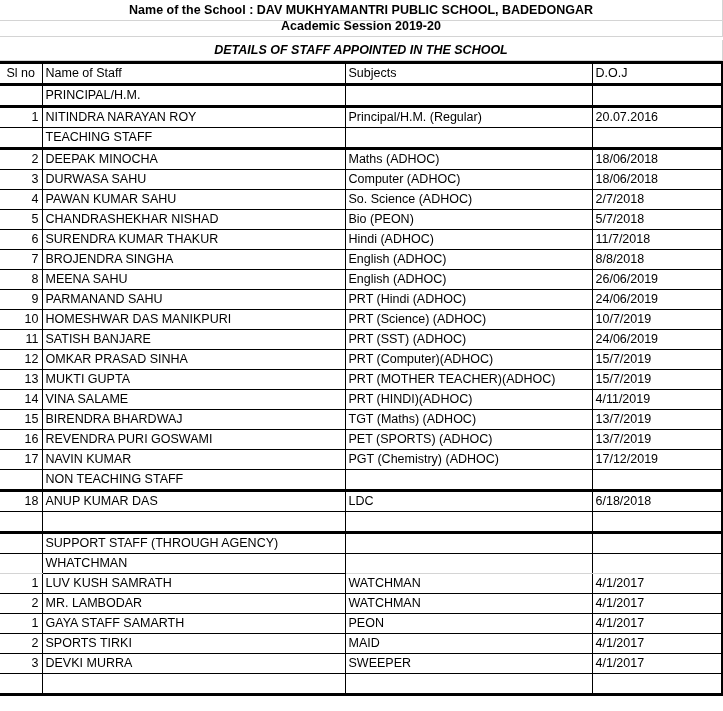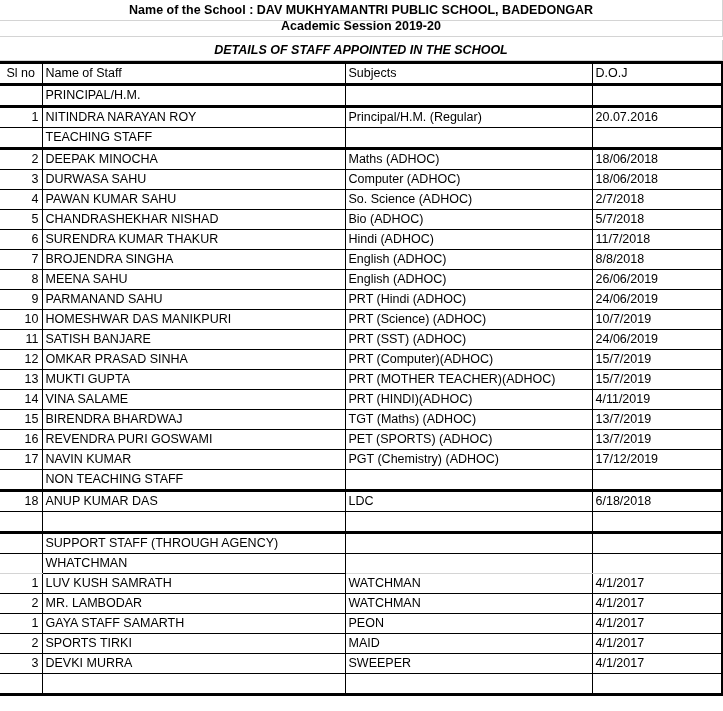--- a/index.html
+++ b/index.html
@@ -74,21 +74,21 @@
         </tr>
         <tr>
           <td class="sl">4</td>
           <td>PAWAN KUMAR SAHU</td>
           <td class="c3">So. Science (ADHOC)</td>
           <td class="c4">2/7/2018</td>
         </tr>
         <tr>
           <td class="sl">5</td>
           <td>CHANDRASHEKHAR NISHAD</td>
-          <td class="c3">Bio (ADHOC)</td>
+          <td class="c3">Bio (PEON)</td>
           <td class="c4">5/7/2018</td>
         </tr>
         <tr>
           <td class="sl">6</td>
           <td>SURENDRA KUMAR THAKUR</td>
           <td class="c3">Hindi (ADHOC)</td>
           <td class="c4">11/7/2018</td>
         </tr>
         <tr>
           <td class="sl">7</td>

